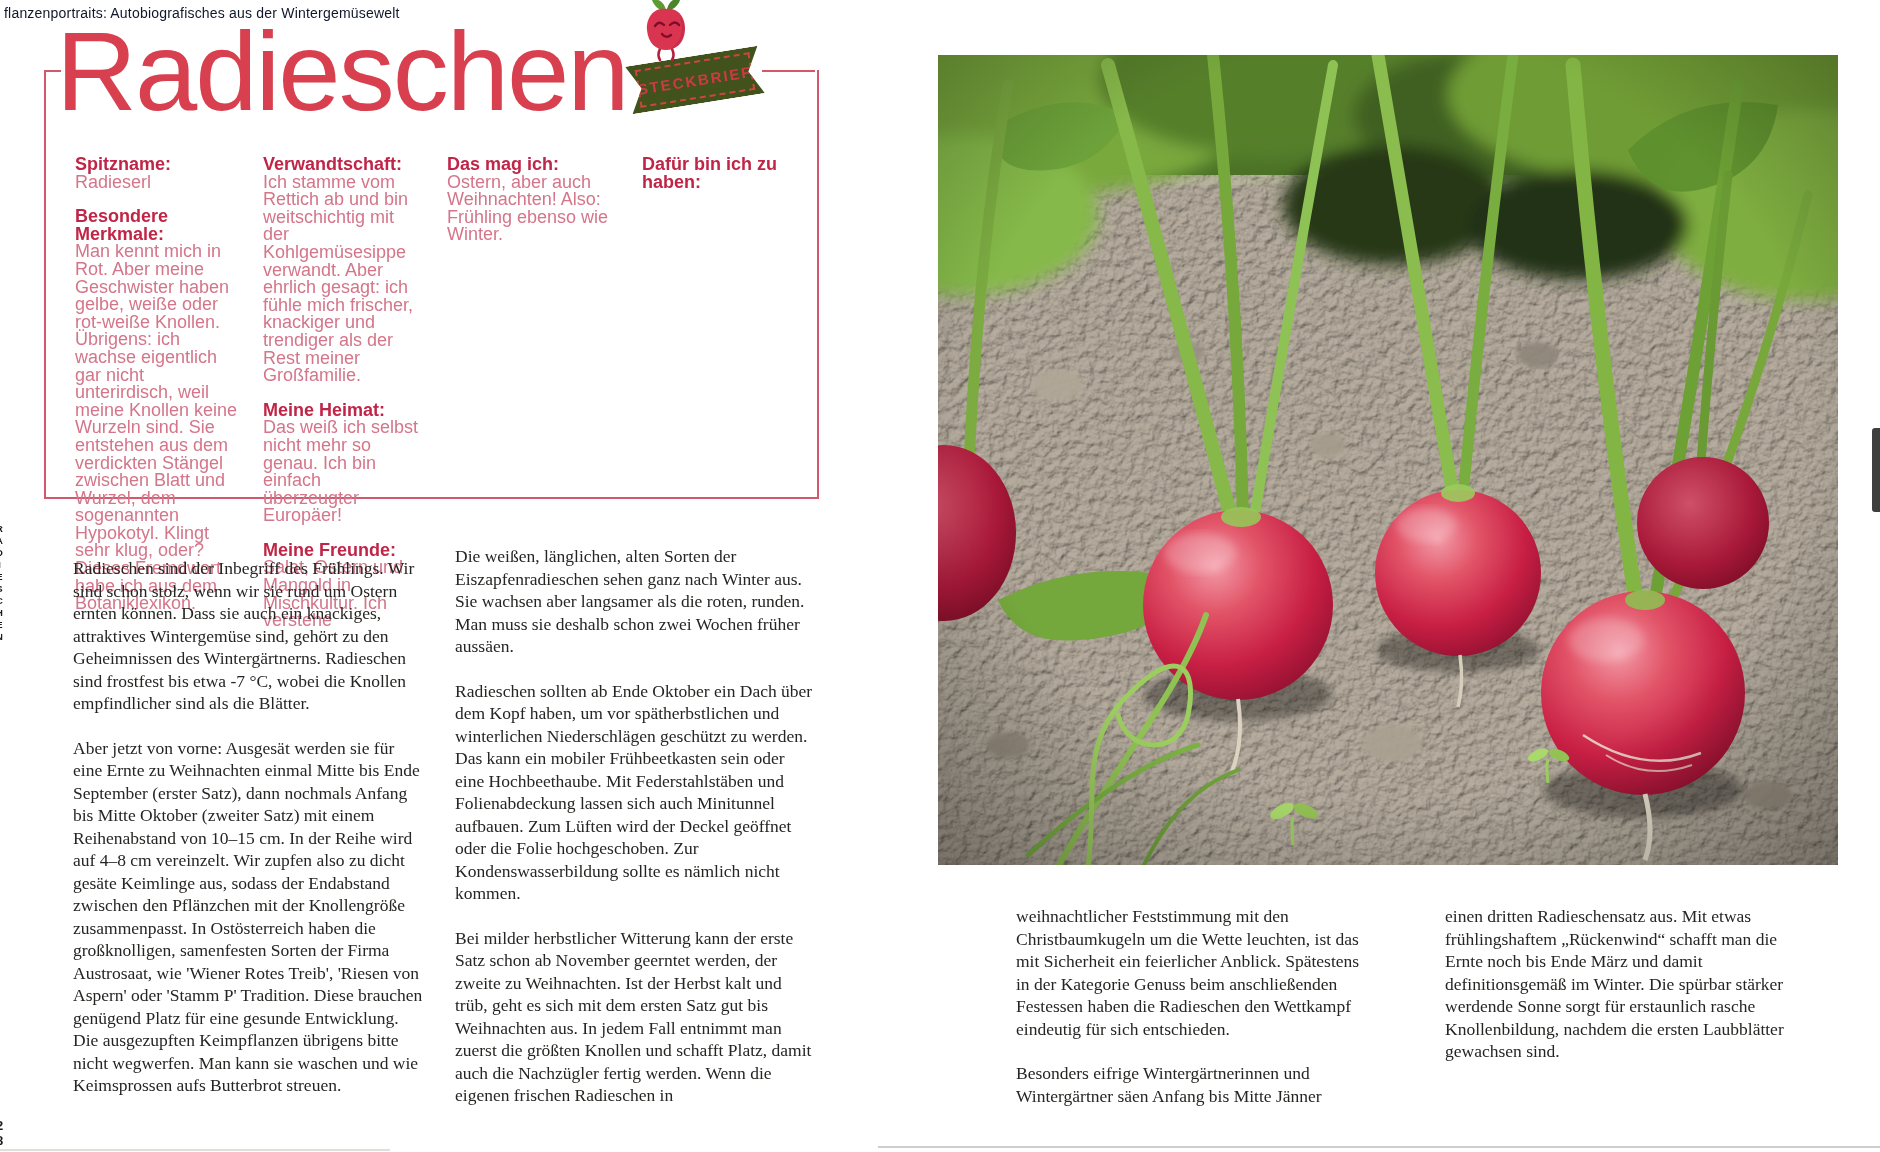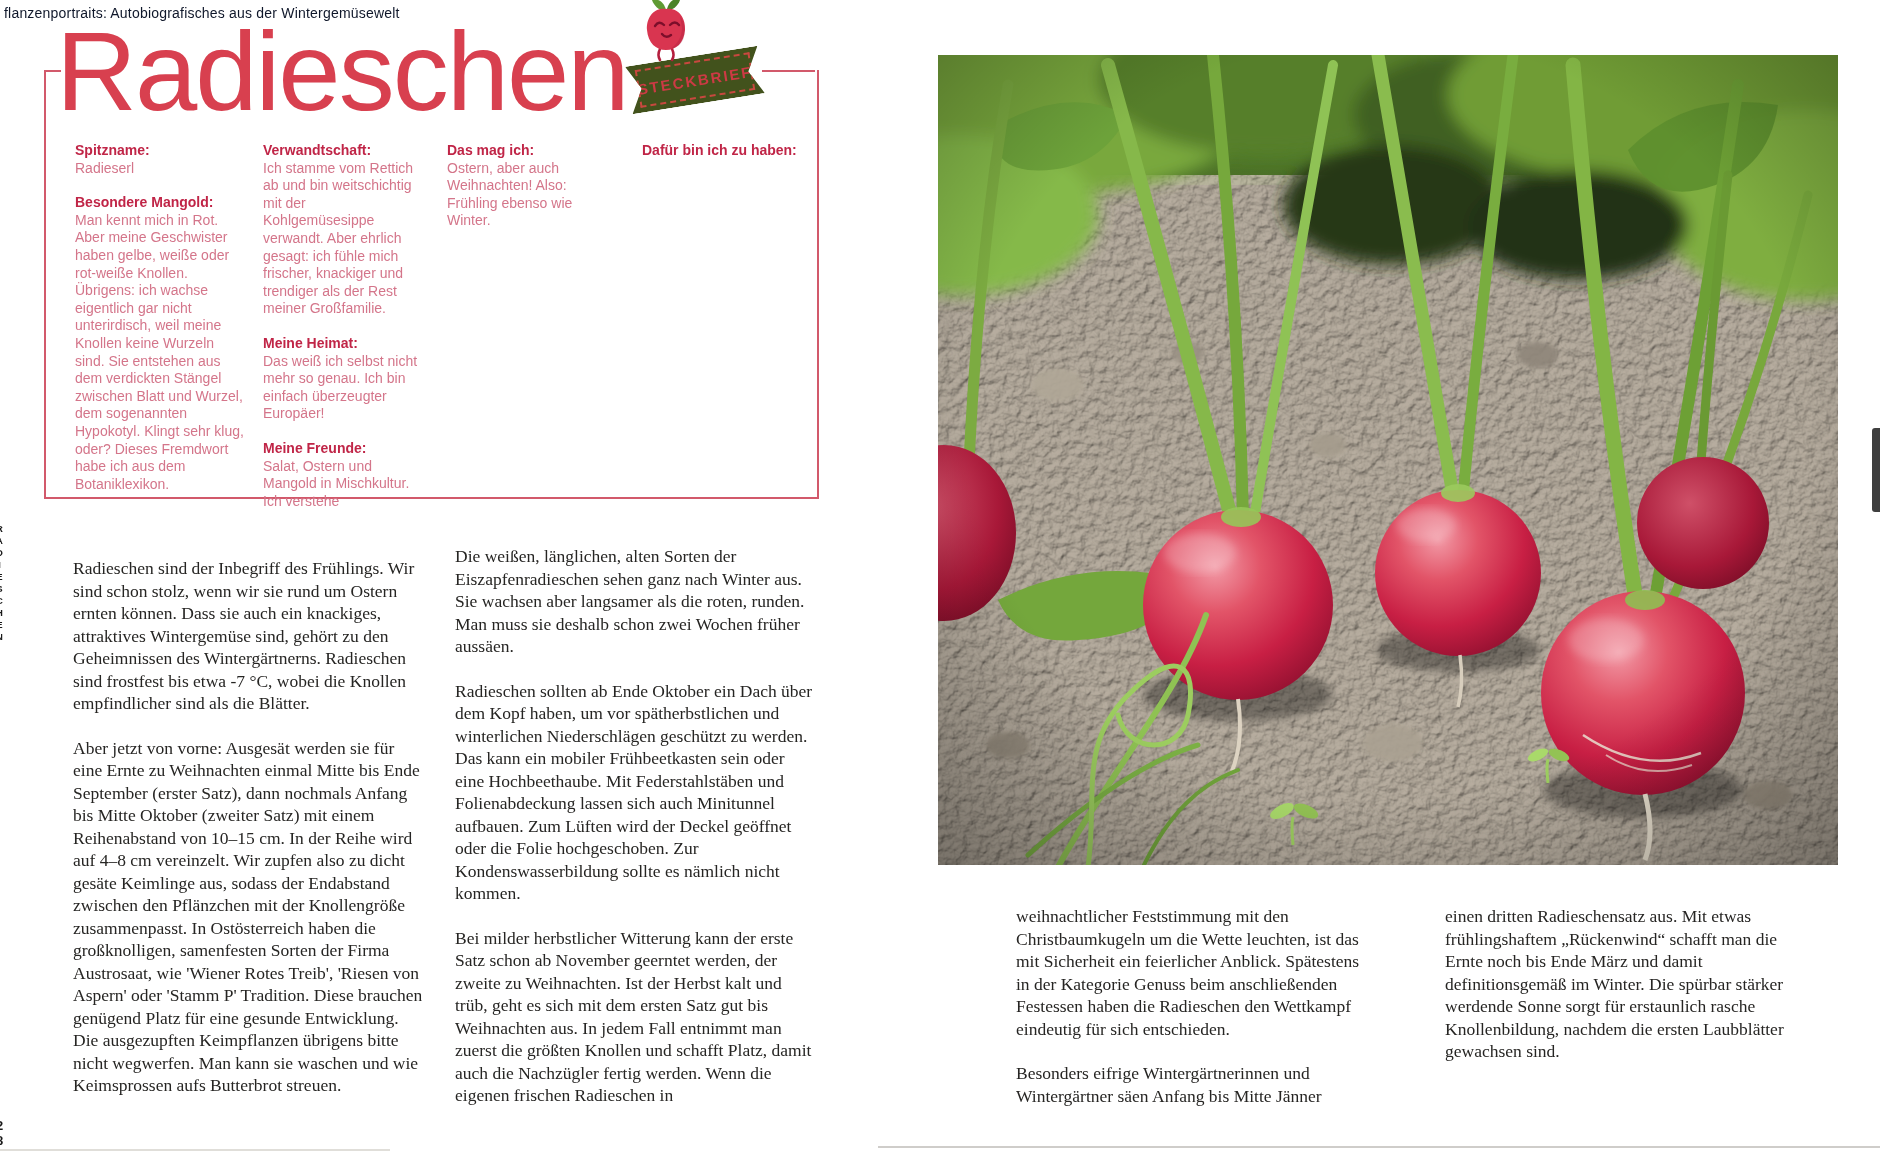--- a/index.html
+++ b/index.html
@@ -11,21 +11,21 @@
   .kicker{left:4px;top:5px;font-size:14px;font-weight:400;color:#0f172a;letter-spacing:.2px;}
   .title{left:56px;top:16px;font-size:112px;line-height:1;font-weight:300;
          color:#d8404f;letter-spacing:-2px;white-space:nowrap;}
 
   
   .sb-box{left:44px;top:70px;width:771px;height:427px;
           border-left:2px solid #d2596b;border-right:2px solid #d2596b;border-bottom:2px solid #d2596b;}
   .sb-top-left{left:44px;top:70px;width:17px;height:2px;background:#d2596b;}
   .sb-top-right{left:762px;top:70px;width:53px;height:2px;background:#d2596b;}
 
-  .steck-col{top:142px;font-size:14px;line-height:17.6px;color:#d4758a;}
+  .steck-col{top:156px;font-size:18px;line-height:17.6px;color:#d4758a;}
   .steck-col .h{font-weight:700;color:#c02547;}
   .steck-col .h:empty{display:none;}
   .blk + .blk{margin-top:17px;}
 
   
   .ribbon{left:628px;top:56px;width:134px;height:48px;background:#42521c;
           transform:rotate(-9deg);display:flex;align-items:center;justify-content:center;
           clip-path:polygon(0 0,100% 0,calc(100% - 13px) 50%,100% 100%,0 100%,13px 50%);z-index:4;}
   .ribbon-dash{position:absolute;left:9px;right:9px;top:5px;bottom:5px;
                border:2px dashed #c8483f;pointer-events:none;}
@@ -78,21 +78,21 @@
   <path d="M30,27 q5,-5 9,0" stroke="#7c0e2a" stroke-width="2.4" fill="none" stroke-linecap="round"></path>
   <path d="M22,36 q4,5 9,1" stroke="#7c0e2a" stroke-width="2.4" fill="none" stroke-linecap="round"></path>
 </svg>
 
 <div class="abs steck-col" style="left:75px;width:170px">
   <div class="blk">
     <div class="h">Spitzname:</div>
     <div class="t">Radieserl</div>
   </div>
   <div class="blk">
-    <div class="h">Besondere Mangold:</div>
+    <div class="h">Besondere Merkmale:</div>
     <div class="t">Man kennt mich in Rot. Aber meine Geschwister haben gelbe, weiße oder rot-weiße Knollen. Übrigens: ich wachse eigentlich gar nicht unterirdisch, weil meine Knollen keine Wurzeln sind. Sie entstehen aus dem verdickten Stängel zwischen Blatt und Wurzel, dem sogenannten Hypokotyl. Klingt sehr klug, oder? Dieses Fremdwort habe ich aus dem Botaniklexikon.</div>
   </div>
 </div>
 <div class="abs steck-col" style="left:263px;width:157px">
   <div class="blk">
     <div class="h">Verwandtschaft:</div>
     <div class="t">Ich stamme vom Rettich ab und bin weitschichtig mit der Kohlgemüsesippe verwandt. Aber ehrlich gesagt: ich fühle mich frischer, knackiger und trendiger als der Rest meiner Großfamilie.</div>
   </div>
   <div class="blk">
     <div class="h">Meine Heimat:</div>

